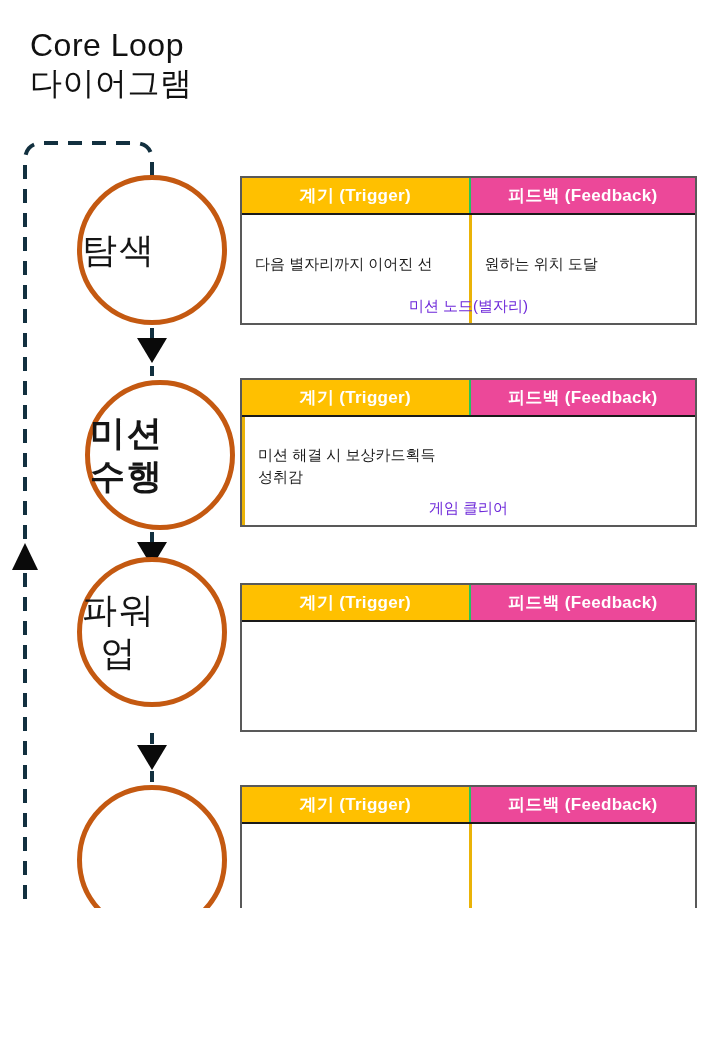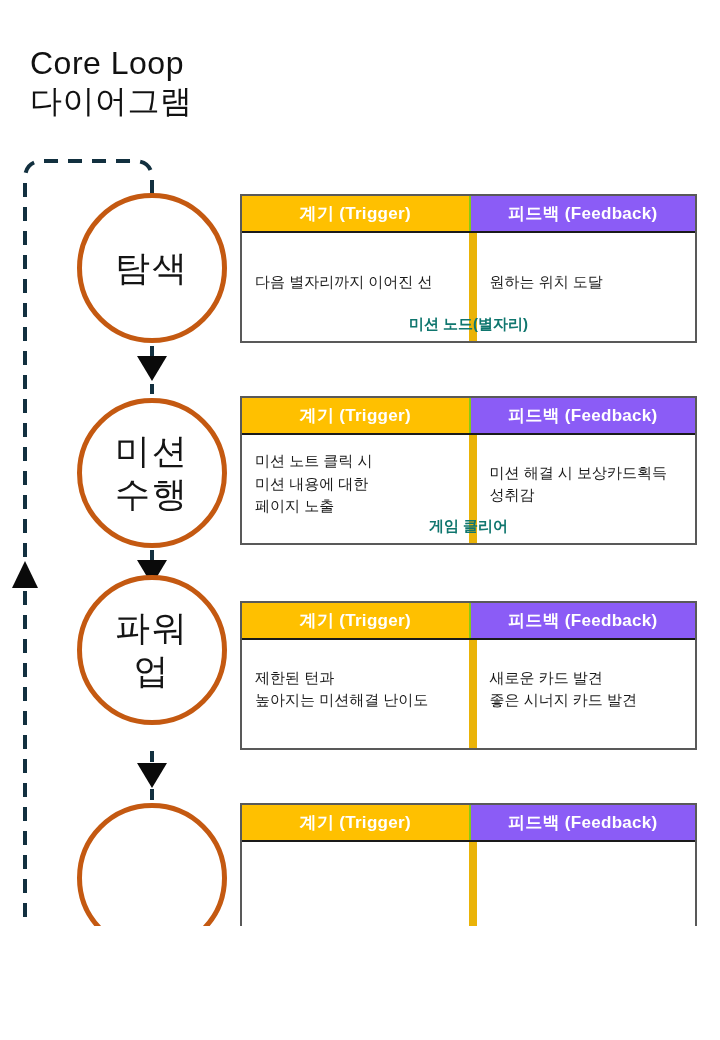--- a/index.html
+++ b/index.html
@@ -5,21 +5,20 @@
   * { margin: 0; padding: 0; box-sizing: border-box; }
   html, body { background: #ffffff; }
   body { font-family: "Liberation Sans", "DejaVu Sans", sans-serif; }
 
   .canvas {
     position: relative;
     width: 720px;
     height: 908px;
     background: #ffffff;
     overflow: hidden;
-    margin-top: 18px;
   }
 
   .page-title {
     position: absolute;
     left: 30px;
     top: 26px;
     font-size: 32px;
     font-weight: 400;
     line-height: 1.2;
     color: #111111;
@@ -36,32 +35,31 @@
   
   .node {
     position: absolute;
     width: 150px;
     height: 150px;
     border: 5px solid #C45911;
     border-radius: 50%;
     background: #ffffff;
     display: flex;
     align-items: center;
-    justify-content: center;
     text-align: center;
   }
   .node-label {
     font-size: 35px;
     color: #151515;
     line-height: 1.22;
     white-space: pre-line;
     letter-spacing: 2px;
   }
   .node-0 { left: 77px; top: 175px; }
-  .node-1 { left: 77px; top: 380px; }
+  .node-1 { left: 85px; top: 380px; font-weight: bold; }
   .node-2 { left: 77px; top: 557px; }
   .node-3 { left: 77px; top: 785px; }
 
   
   .ttable {
     position: absolute;
     left: 240px;
     width: 457px;
     height: 149px;
     border: 2px solid #595959;
@@ -77,45 +75,44 @@
     flex: 1 1 50%;
     display: flex;
     align-items: center;
     justify-content: center;
     color: #ffffff;
     font-weight: 700;
     font-size: 17px;
     letter-spacing: 0.3px;
   }
   .th-trigger { background: #FFC000; }
-  .th-feedback { background: #8b5cf6; border-left: 2px solid #84cc16; }
+  .th-feedback { background: #ec4899; border-left: 2px solid #22c55e; }
 
   .tbody { display: flex; height: 108px; }
   .td {
     flex: 1 1 50%;
     display: flex;
     align-items: center;
     padding: 4px 24px 14px 13px;
     font-size: 15px;
     color: #1a1a1a;
     line-height: 1.5;
     white-space: pre-line;
   }
-  .td-feedback { border-left: 8px solid #eab308; }
+  .td-feedback { border-left: 3px solid #eab308; }
 
   .cell-overlay {
     position: absolute;
     left: 50%;
     bottom: 7px;
     transform: translateX(-50%);
     font-size: 15px;
-    color: #0f766e;
+    color: #6d28d9;
     white-space: nowrap;
     background: transparent;
-    font-weight: bold;
   }
 </style>
 </head>
 <body>
 
 <div class="canvas">
 
   <div class="page-title">Core Loop
 다이어그램</div>
 
@@ -159,39 +156,30 @@
     </div>
     <div class="cell-overlay">미션 노드(별자리)</div>
   </div>
 
   <div class="ttable ttable-1">
     <div class="thead">
       <div class="th th-trigger">계기 (Trigger)</div>
       <div class="th th-feedback">피드백 (Feedback)</div>
     </div>
     <div class="tbody">
-      <div class="td td-trigger">미션 노트 클릭 시
-미션 내용에 대한
-페이지 노출</div>
       <div class="td td-feedback">미션 해결 시 보상카드획득
 성취감</div>
     </div>
     <div class="cell-overlay">게임 클리어</div>
   </div>
 
   <div class="ttable ttable-2">
     <div class="thead">
       <div class="th th-trigger">계기 (Trigger)</div>
       <div class="th th-feedback">피드백 (Feedback)</div>
-    </div>
-    <div class="tbody">
-      <div class="td td-trigger">제한된 턴과
-높아지는 미션해결 난이도</div>
-      <div class="td td-feedback">새로운 카드 발견
-좋은 시너지 카드 발견</div>
     </div>
     <div class="cell-overlay"></div>
   </div>
 
   <div class="ttable ttable-3">
     <div class="thead">
       <div class="th th-trigger">계기 (Trigger)</div>
       <div class="th th-feedback">피드백 (Feedback)</div>
     </div>
     <div class="tbody">

